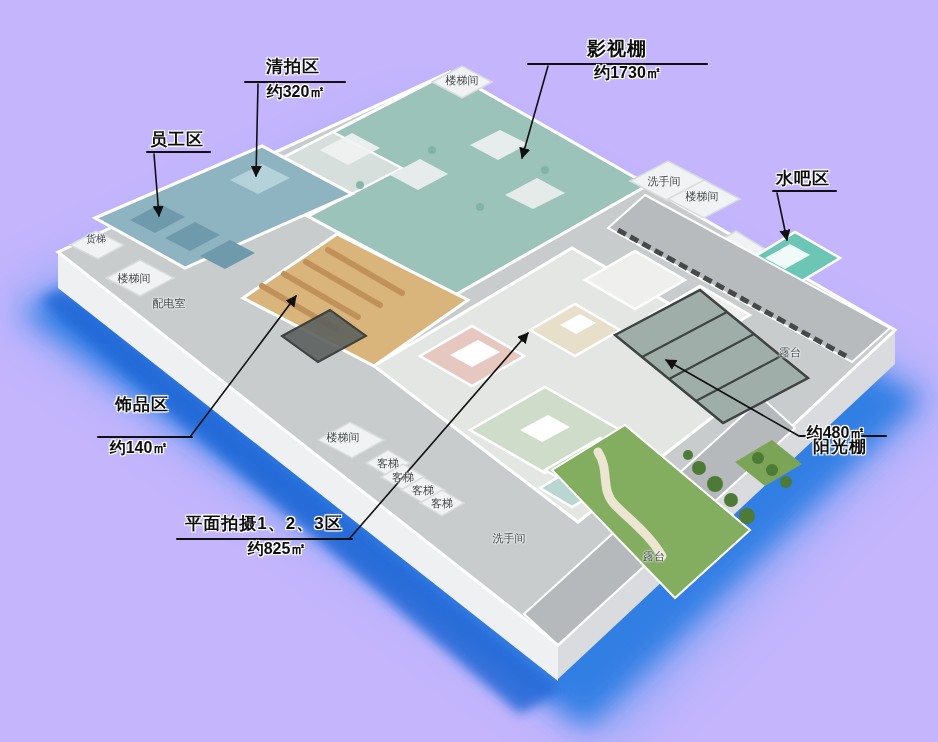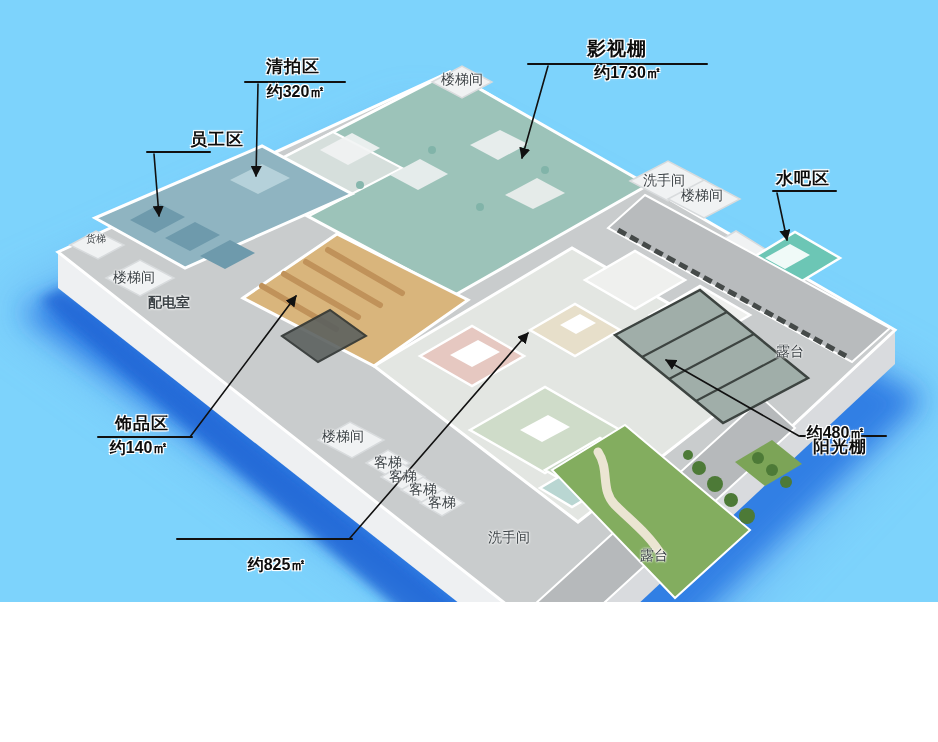--- a/index.html
+++ b/index.html
@@ -1,24 +1,24 @@
 <!DOCTYPE html>
 <html><head>
 <meta charset="utf-8">
 <style>
   html,body{margin:0;padding:0;background:#ffffff;}
-  #stage{position:relative;width:938px;height:602px;overflow:hidden;background:#7dd3fc;
+  #stage{position:relative;width:938px;height:742px;overflow:hidden;background:#c4b5fd;
          font-family:"Liberation Sans","DejaVu Sans",sans-serif;}
   #art{position:absolute;left:0;top:0;}
   .co{position:absolute;transform:translate(-50%,-50%);white-space:nowrap;color:#0d0d0d;font-weight:bold;
       text-shadow:-1px -1px 0 #fff,1px -1px 0 #fff,-1px 1px 0 #fff,1px 1px 0 #fff,0 0 3px #fff;}
   .co-main{font-size:17px;letter-spacing:1px;}
   .co-main.big{font-size:19px;}
   .co-area{font-size:16px;}
-  .room-label{position:absolute;transform:translate(-50%,-50%);white-space:nowrap;font-size:14px;color:#3c4246;
+  .room-label{position:absolute;transform:translate(-50%,-50%);white-space:nowrap;font-size:11px;color:#3c4246;
       text-shadow:0 0 2px rgba(255,255,255,.95),0 0 2px rgba(255,255,255,.95),0 0 3px rgba(255,255,255,.9);}
   .room-label.sm{font-size:10px;margin-left:8px;}
 </style>
 </head>
 <body>
 
 <div id="stage">
 
 <svg id="art" width="938" height="742" viewBox="0 0 938 742">
   <defs>
@@ -170,35 +170,36 @@
     <line x1="799" y1="436" x2="666" y2="360" stroke-width="1.6" marker-end="url(#arrow)"></line>
   </g>
 </svg>
 
 <div class="co co-main big" style="left:617px;top:49px;">影视棚</div>
 <div class="co co-area" style="left:628px;top:73px;">约1730㎡</div>
 
 <div class="co co-main" style="left:293px;top:66px;">清拍区</div>
 <div class="co co-area" style="left:296px;top:92px;">约320㎡</div>
 
-<div class="co co-main" style="left:177px;top:139px;margin-left:40px;">员工区</div>
+<div class="co co-main" style="left:177px;top:139px;">员工区</div>
 
 <div class="co co-main" style="left:803px;top:178px;">水吧区</div>
 
-<div class="co co-main" style="left:142px;top:423px;text-align:right;">饰品区</div>
+<div class="co co-main" style="left:142px;top:404px;text-align:right;">饰品区</div>
 <div class="co co-area" style="left:139px;top:448px;">约140㎡</div>
 
-<div class="co co-area" style="left:261px;top:565px;padding-left:32px;">约825㎡</div>
+<div class="co co-main" style="left:264px;top:523px;">平面拍摄1、2、3区</div>
+<div class="co co-area" style="left:261px;top:549px;padding-left:32px;">约825㎡</div>
 
 <div class="co co-main" style="left:840px;top:422px;margin-top:24px;">阳光棚</div>
 <div class="co co-area" style="left:836px;top:433px;">约480㎡</div>
 
 <div class="room-label sm" style="left:88px;top:239px;">货梯</div>
 <div class="room-label" style="left:134px;top:278px;">楼梯间</div>
-<div class="room-label" style="left:169px;top:303px;font-weight:bold;">配电室</div>
+<div class="room-label" style="left:169px;top:303px;">配电室</div>
 <div class="room-label" style="left:462px;top:80px;">楼梯间</div>
 <div class="room-label" style="left:664px;top:181px;">洗手间</div>
 <div class="room-label" style="left:702px;top:196px;">楼梯间</div>
 <div class="room-label" style="left:790px;top:352px;">露台</div>
 <div class="room-label" style="left:343px;top:437px;">楼梯间</div>
 <div class="room-label" style="left:388px;top:463px;">客梯</div>
 <div class="room-label" style="left:403px;top:477px;">客梯</div>
 <div class="room-label" style="left:423px;top:490px;">客梯</div>
 <div class="room-label" style="left:442px;top:503px;">客梯</div>
 <div class="room-label" style="left:509px;top:538px;">洗手间</div>

